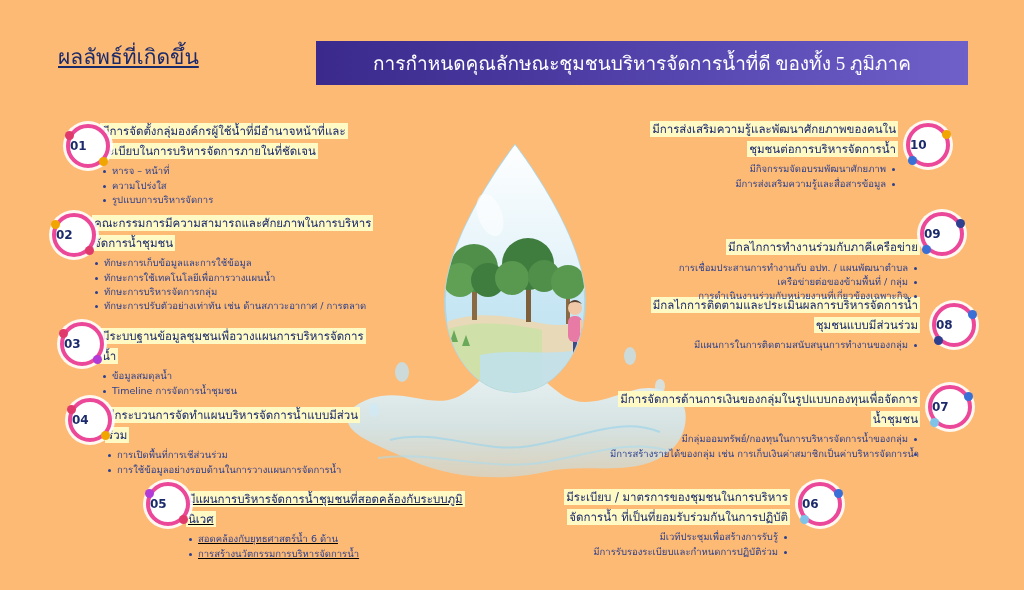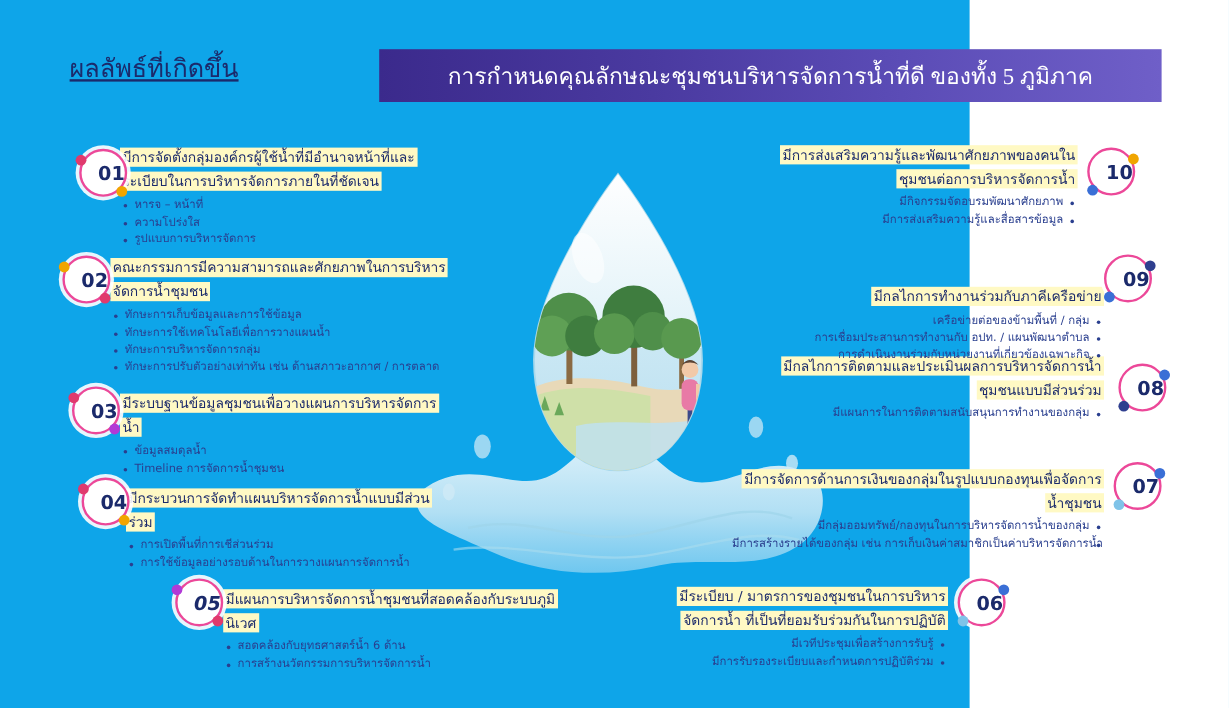--- a/index.html
+++ b/index.html
@@ -9,23 +9,23 @@
   }
   body {
     width: 1024px;
     height: 590px;
     font-family: "DejaVu Sans", "Liberation Sans", sans-serif;
     overflow: hidden;
     position: relative;
   }
   .page {
     position: relative;
-    width: 808px;
+    width: 1024px;
     height: 590px;
-    background: #0ea5e9;
+    background: #fdba74;
   }
 
   
   .header-left {
     position: absolute;
     left: 58px;
     top: 40px;
     font-size: 21px;
     color: #1b2a6b;
     text-decoration: underline;
@@ -110,25 +110,25 @@
     background: #2a3f8f;
   }
 
   
   .badge {
     position: absolute;
     width: 36px;
     height: 36px;
     border-radius: 50%;
     background: #ffffff;
-    border: 2px solid #ec4899;
+    border: 4px solid #ec4899;
     display: flex;
     align-items: center;
-    justify-content: flex-end;
-    font-size: 16px;
+    justify-content: flex-start;
+    font-size: 12px;
     font-weight: bold;
     color: #1b2a6b;
     box-shadow: 0 0 0 3px rgba(255,255,255,0.9);
   }
   .badge .dot {
     position: absolute;
     width: 9px;
     height: 9px;
     border-radius: 50%;
   }
@@ -279,30 +279,30 @@
       <li>การเปิดพื้นที่การเชีส่วนร่วม</li>
       <li>การใช้ข้อมูลอย่างรอบด้านในการวางแผนการจัดการน้ำ</li>
     </ul>
   </div>
   <div class="badge" style="left:68px; top:398px;">
     <span class="dot a" style="background:#e03a6d"></span>
     <span class="dot d" style="background:#f0a500"></span>
     <span>04</span>
   </div>
 
-  <div class="item left" style="left:186px; top:488px; width:300px;">
+  <div class="item left" style="left:186px; top:488px; width:300px;text-decoration:underline;">
     <div class="title-wrap">
       <span class="title">มีแผนการบริหารจัดการน้ำชุมชนที่สอดคล้องกับระบบภูมินิเวศ</span>
     </div>
     <ul class="bullets">
       <li>สอดคล้องกับยุทธศาสตร์น้ำ 6 ด้าน</li>
       <li>การสร้างนวัตกรรมการบริหารจัดการน้ำ</li>
     </ul>
   </div>
-  <div class="badge" style="left:146px; top:482px;font-style:italic;">
+  <div class="badge" style="left:146px; top:482px;">
     <span class="dot a" style="background:#b23ad6"></span>
     <span class="dot d" style="background:#e03a6d"></span>
     <span>05</span>
   </div>
 
   <div class="item right" style="left:540px; top:486px; width:250px;">
     <div class="title-wrap">
       <span class="title">มีระเบียบ / มาตรการของชุมชนในการบริหารจัดการน้ำ ที่เป็นที่ยอมรับร่วมกันในการปฏิบัติ</span>
     </div>
     <ul class="bullets">
@@ -343,22 +343,22 @@
     <span class="dot c" style="background:#3a6fd6"></span>
     <span class="dot b" style="background:#2f3f8f"></span>
     <span>08</span>
   </div>
 
   <div class="item right" style="left:620px; top:216px; width:300px;margin-top:20px;">
     <div class="title-wrap">
       <span class="title">มีกลไกการทำงานร่วมกับภาคีเครือข่าย</span>
     </div>
     <ul class="bullets">
+      <li>การเชื่อมประสานการทำงานกับ อปท. / แผนพัฒนาตำบล</li>
       <li>เครือข่ายต่อของข้ามพื้นที่ / กลุ่ม</li>
-      <li>การเชื่อมประสานการทำงานกับ อปท. / แผนพัฒนาตำบล</li>
       <li>การดำเนินงานร่วมกับหน่วยงานที่เกี่ยวข้องเฉพาะกิจ</li>
     </ul>
   </div>
   <div class="badge" style="left:920px; top:212px;">
     <span class="dot c" style="background:#2f3f8f"></span>
     <span class="dot b" style="background:#3a6fd6"></span>
     <span>09</span>
   </div>
 
   <div class="item right" style="left:640px; top:118px; width:258px;">

